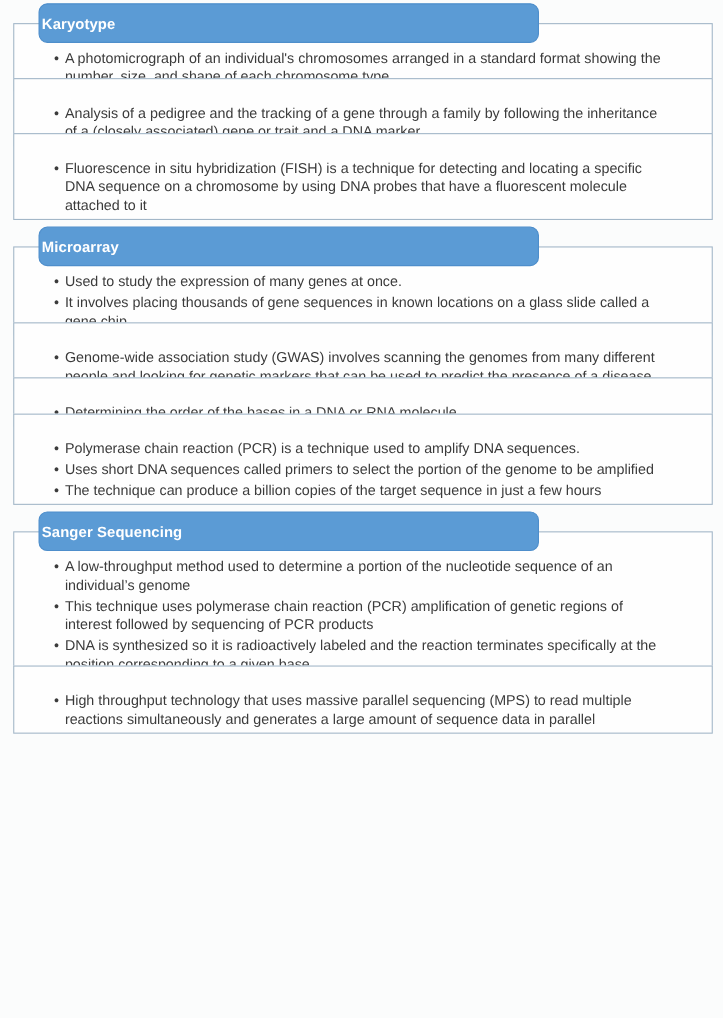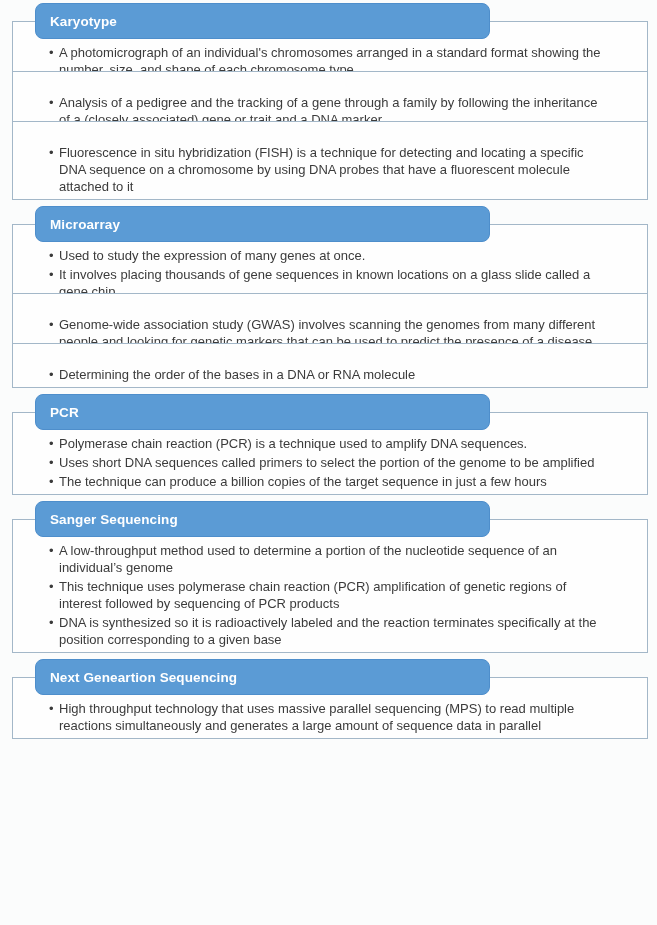--- a/index.html
+++ b/index.html
@@ -26,21 +26,21 @@
     z-index: 2;
     box-sizing: border-box;
     margin-left: 23px;
     width: 455px;
     height: 36px;
     background: var(--header-bg, #5b9bd5);
     border: 1px solid var(--header-border, #4e8ecb);
     border-radius: 8px;
     display: flex;
     align-items: center;
-    padding-left: 14px;
+    padding-left: 2px;
   }
   .card-title {
     color: var(--header-text, #ffffff);
     font-size: 13.5px;
     font-weight: bold;
     letter-spacing: 0.1px;
   }
   .card-body {
     position: relative;
     z-index: 1;
@@ -148,23 +148,20 @@
       <ul class="bullets">
   <li class="bullet">
     <span class="dot">•</span>
     <span class="btext">Determining the order of the bases in a DNA or RNA molecule</span>
   </li>
 </ul>
     </div>
   </section>
 
   <section class="card">
-    <div class="card-header">
-      <span class="card-title">PCR</span>
-    </div>
     <div class="card-body">
       <ul class="bullets">
   <li class="bullet">
     <span class="dot">•</span>
     <span class="btext">Polymerase chain reaction (PCR) is a technique used to amplify DNA sequences.</span>
   </li>
 
   <li class="bullet">
     <span class="dot">•</span>
     <span class="btext">Uses short DNA sequences called primers to select the portion of the genome to be amplified</span>
@@ -196,23 +193,20 @@
 
   <li class="bullet">
     <span class="dot">•</span>
     <span class="btext">DNA is synthesized so it is radioactively labeled and the reaction terminates specifically at the position corresponding to a given base</span>
   </li>
 </ul>
     </div>
   </section>
 
   <section class="card">
-    <div class="card-header">
-      <span class="card-title">Next Geneartion Sequencing</span>
-    </div>
     <div class="card-body">
       <ul class="bullets">
   <li class="bullet">
     <span class="dot">•</span>
     <span class="btext">High throughput technology that uses massive parallel sequencing (MPS) to read multiple reactions simultaneously and generates a large amount of sequence data in parallel</span>
   </li>
 </ul>
     </div>
   </section>
 </div>

